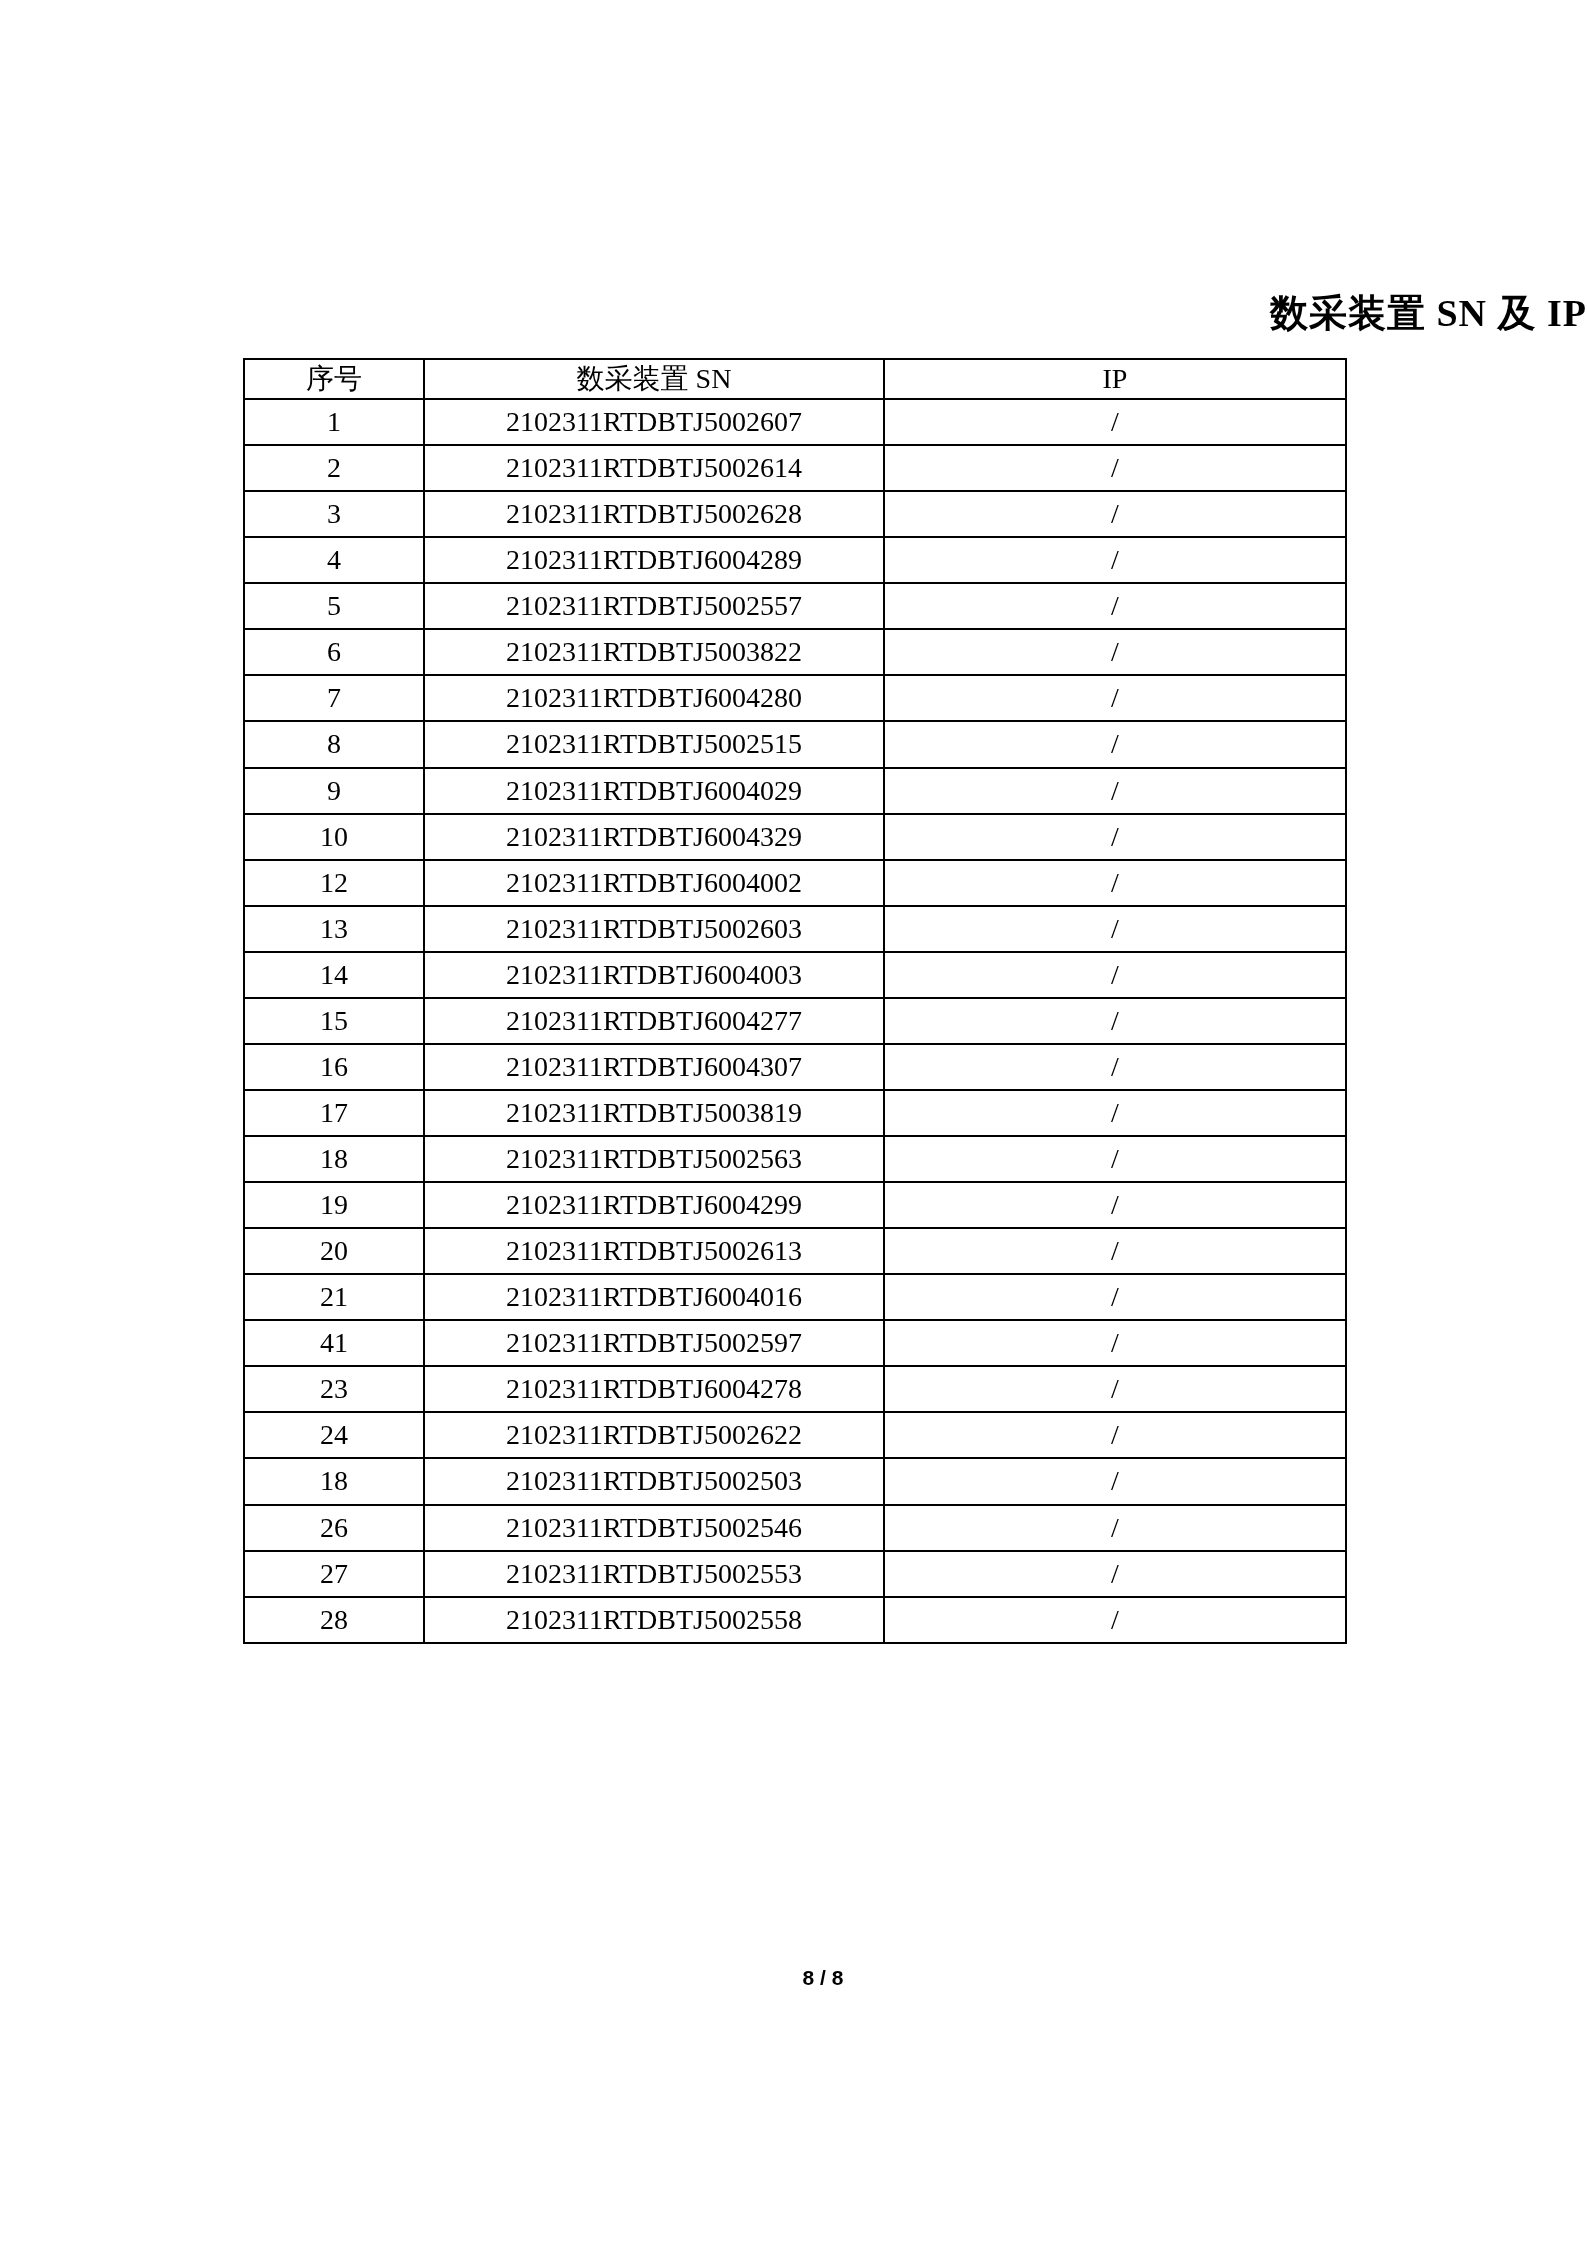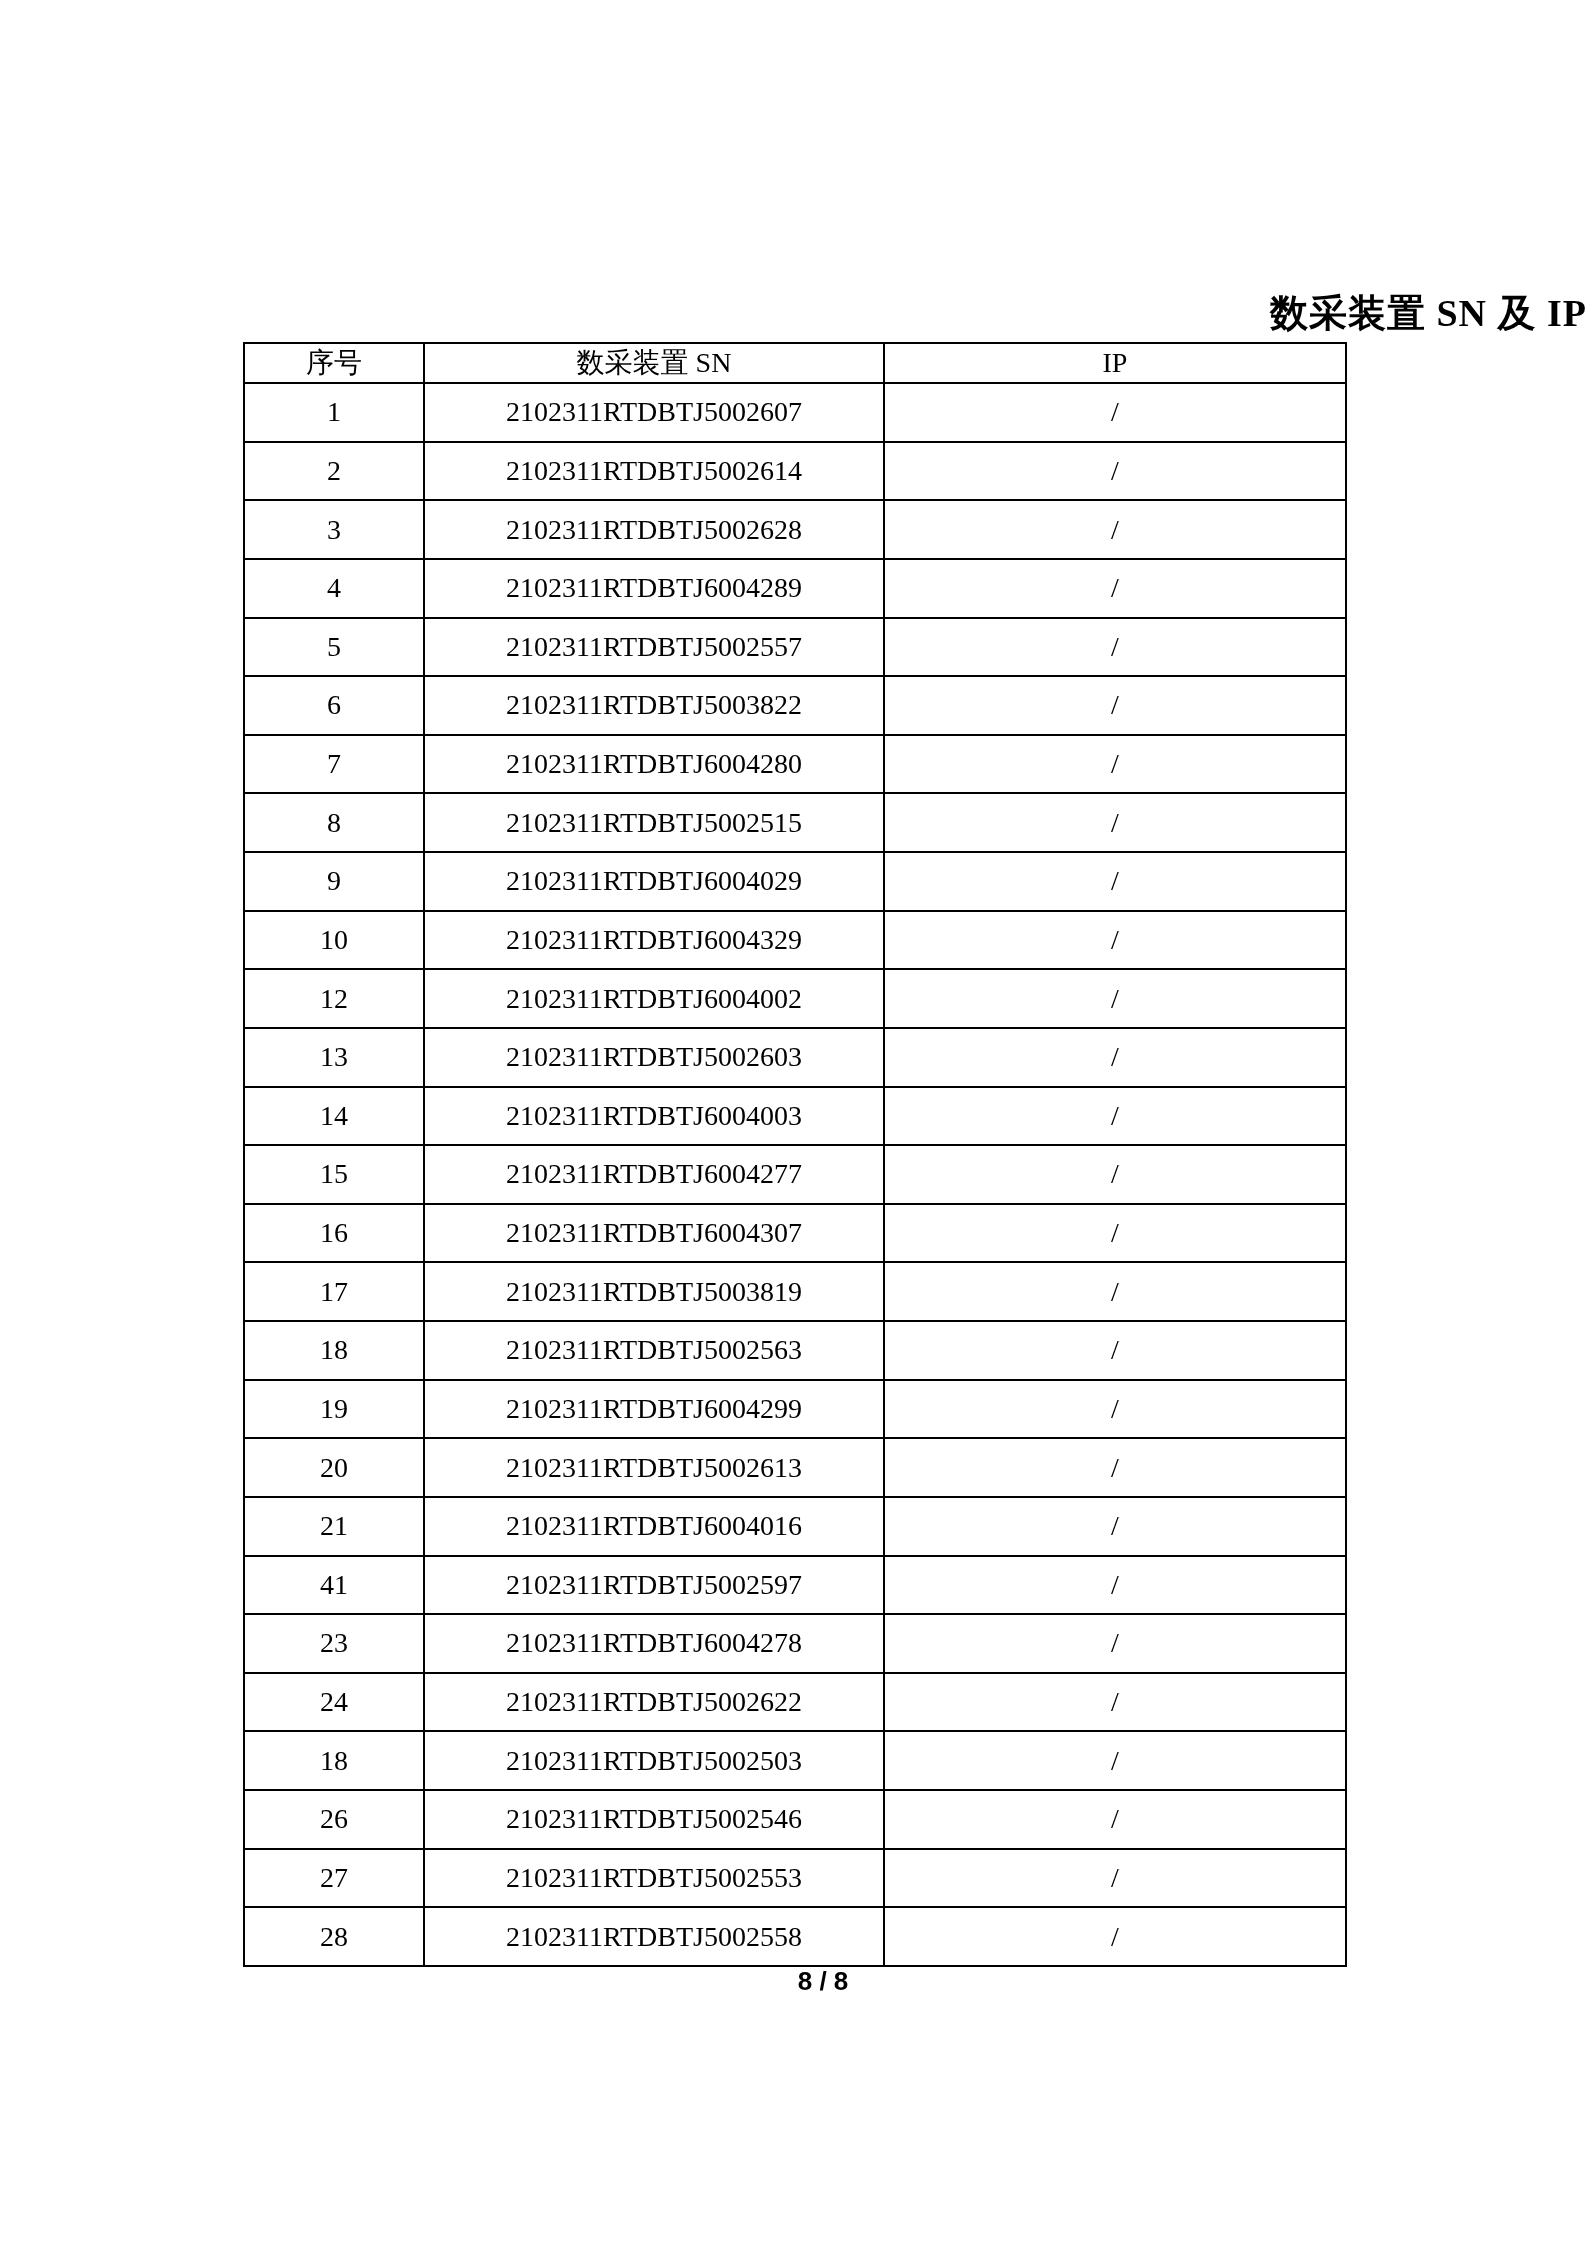--- a/index.html
+++ b/index.html
@@ -23,44 +23,44 @@
     margin: 0;
     text-align: right;
     font-size: 38px;
     font-weight: bold;
     letter-spacing: 1px;
     white-space: pre;
   }
   table.sn-table {
     position: absolute;
     left: 243px;
-    top: 342px;
+    top: 358px;
     width: 1102px;
-    height: 1625px;
+    height: 1286px;
     border-collapse: collapse;
     table-layout: fixed;
   }
   table.sn-table th,
   table.sn-table td {
     border: 2px solid #000000;
     text-align: center;
     vertical-align: middle;
     font-size: 28px;
     font-weight: normal;
     padding: 0;
     white-space: pre;
     overflow: hidden;
   }
   .page-footer {
     position: absolute;
     top: 1966px;
     left: 823px;
     transform: translateX(-50%);
     font-family: "Liberation Sans", sans-serif;
-    font-size: 26px;
+    font-size: 21px;
     font-weight: bold;
     white-space: pre;
     text-align: right;
   }
 </style>
 </head>
 <body>
 
 <div>
 

